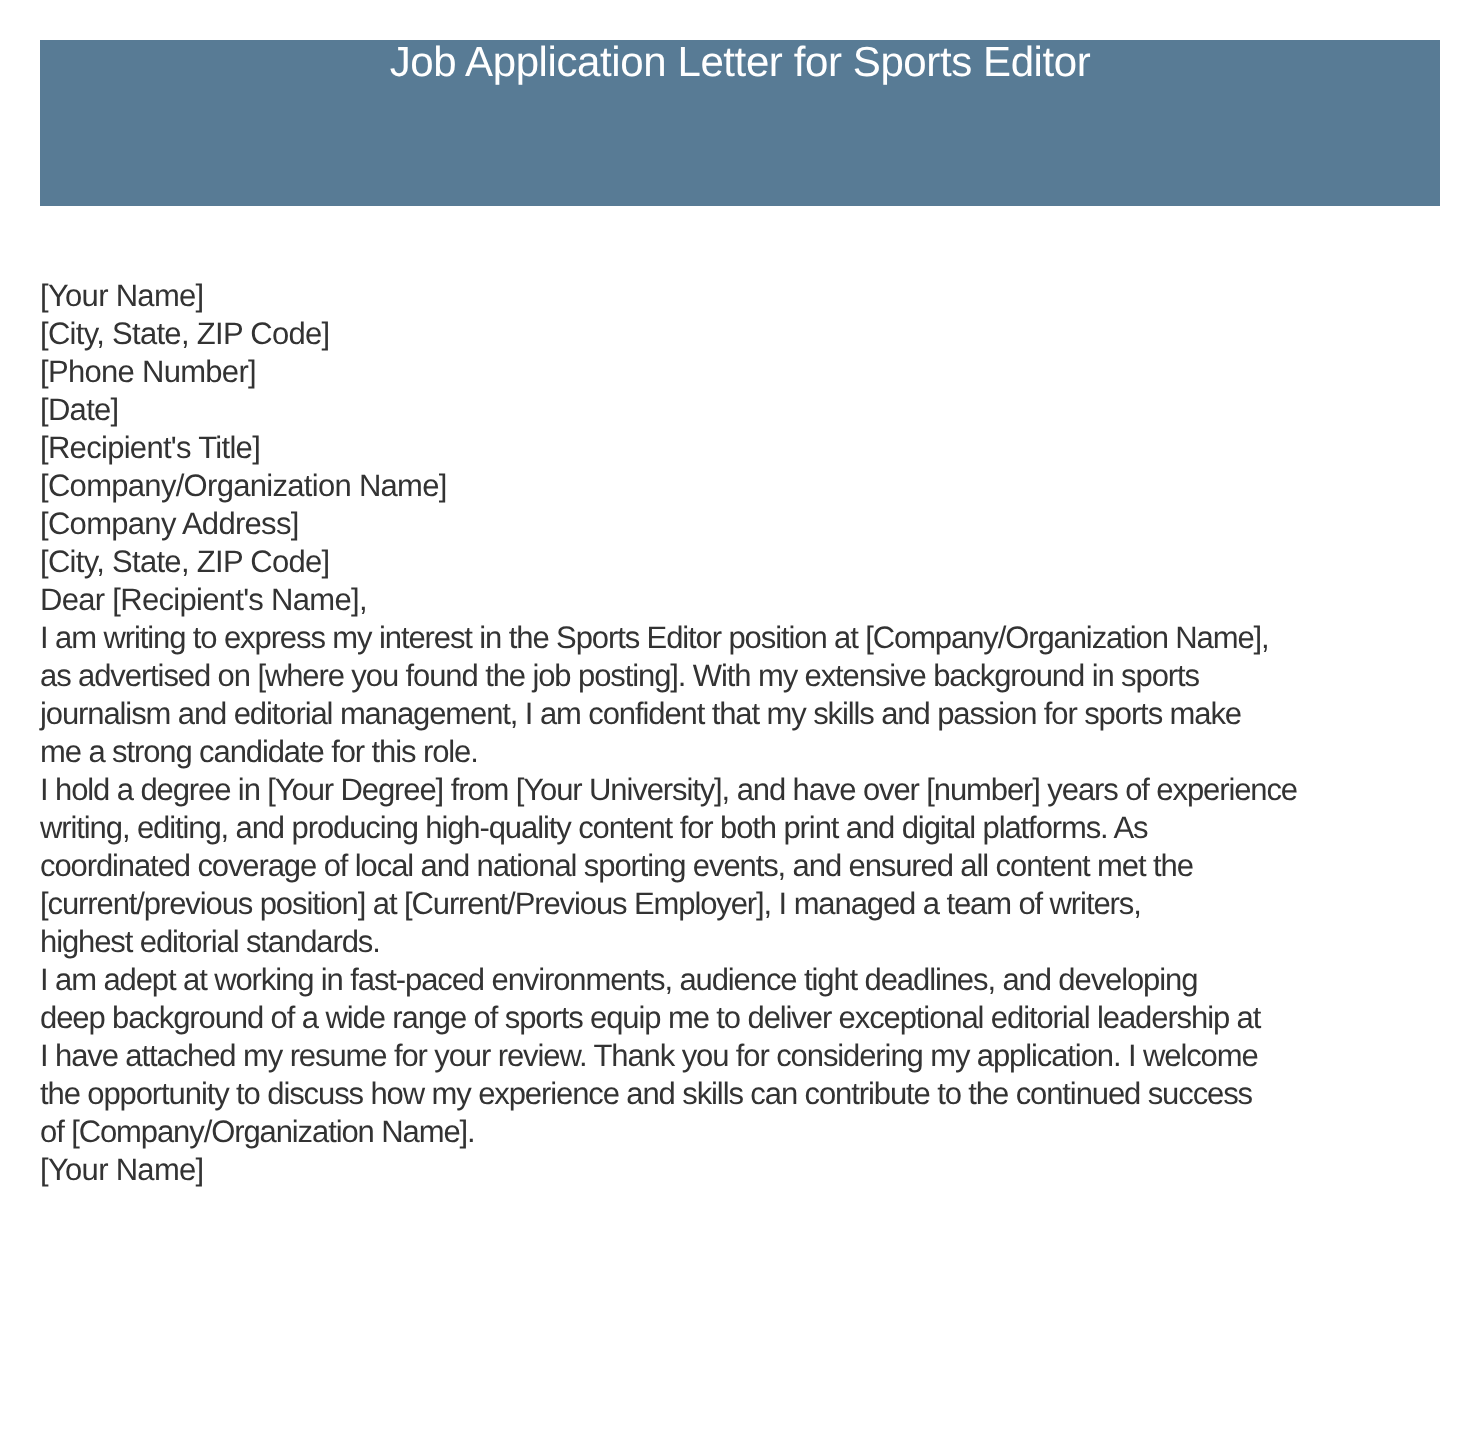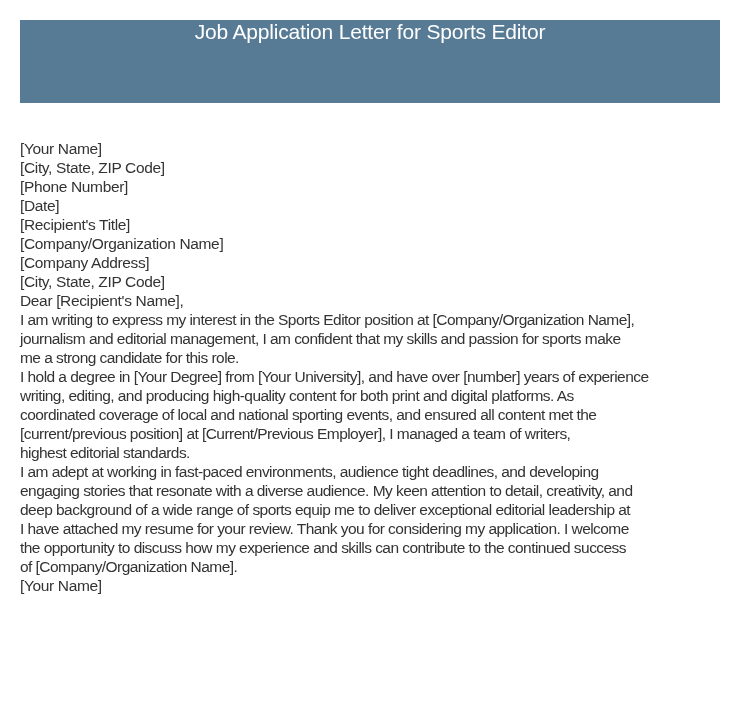--- a/index.html
+++ b/index.html
@@ -38,33 +38,33 @@
   <div>
     <span class="line">[Recipient's Title]</span>
     <span class="line">[Company/Organization Name]</span>
     <span class="line">[Company Address]</span>
     <span class="line">[City, State, ZIP Code]</span>
   </div>
   <span class="line">Dear [Recipient's Name],</span>
 
   <div class="para">
     <span class="line">I am writing to express my interest in the Sports Editor position at [Company/Organization Name],</span>
+    <span class="line">as advertised on [where you found the job posting]. With my extensive background in sports</span>
     <span class="line">journalism and editorial management, I am confident that my skills and passion for sports make</span>
     <span class="line">me a strong candidate for this role.</span>
   </div>
   <div class="para">
     <span class="line">I hold a degree in [Your Degree] from [Your University], and have over [number] years of experience</span>
     <span class="line">writing, editing, and producing high-quality content for both print and digital platforms. As</span>
     <span class="line">coordinated coverage of local and national sporting events, and ensured all content met the</span>
     <span class="line">[current/previous position] at [Current/Previous Employer], I managed a team of writers,</span>
     <span class="line">highest editorial standards.</span>
   </div>
   <div class="para">
     <span class="line">I am adept at working in fast-paced environments, audience tight deadlines, and developing</span>
-    <span class="line">engaging stories that resonate with a diverse audience. My keen attention to detail, creativity, and</span>
     <span class="line">deep background of a wide range of sports equip me to deliver exceptional editorial leadership at</span>
   </div>
   <div class="para">
     <span class="line">I have attached my resume for your review. Thank you for considering my application. I welcome</span>
     <span class="line">the opportunity to discuss how my experience and skills can contribute to the continued success</span>
     <span class="line">of [Company/Organization Name].</span>
   </div>
 
   <span class="line">[Your Name]</span>
 </div>

